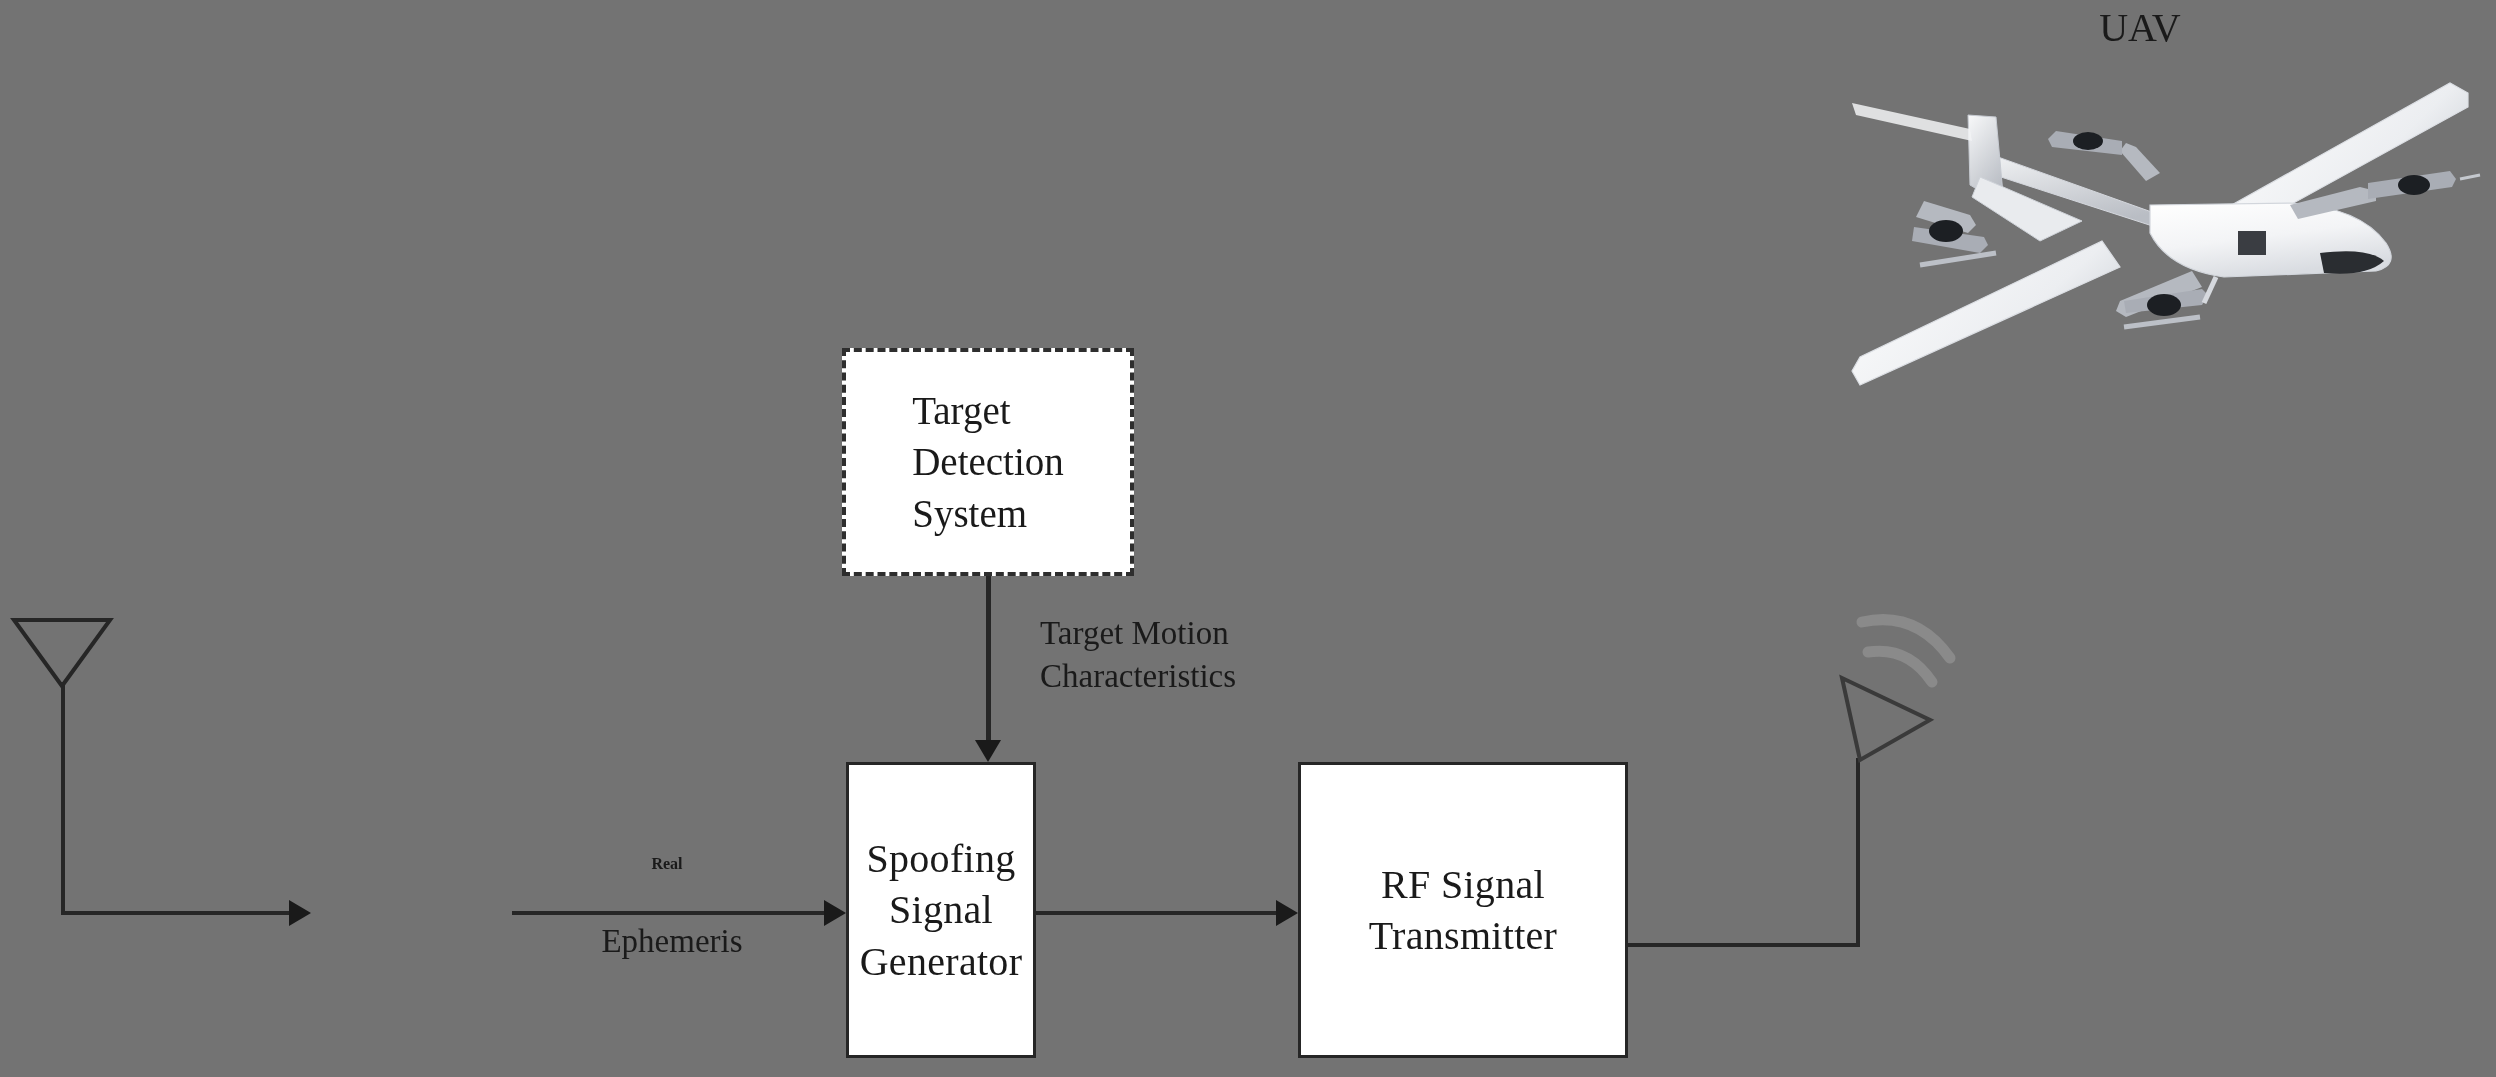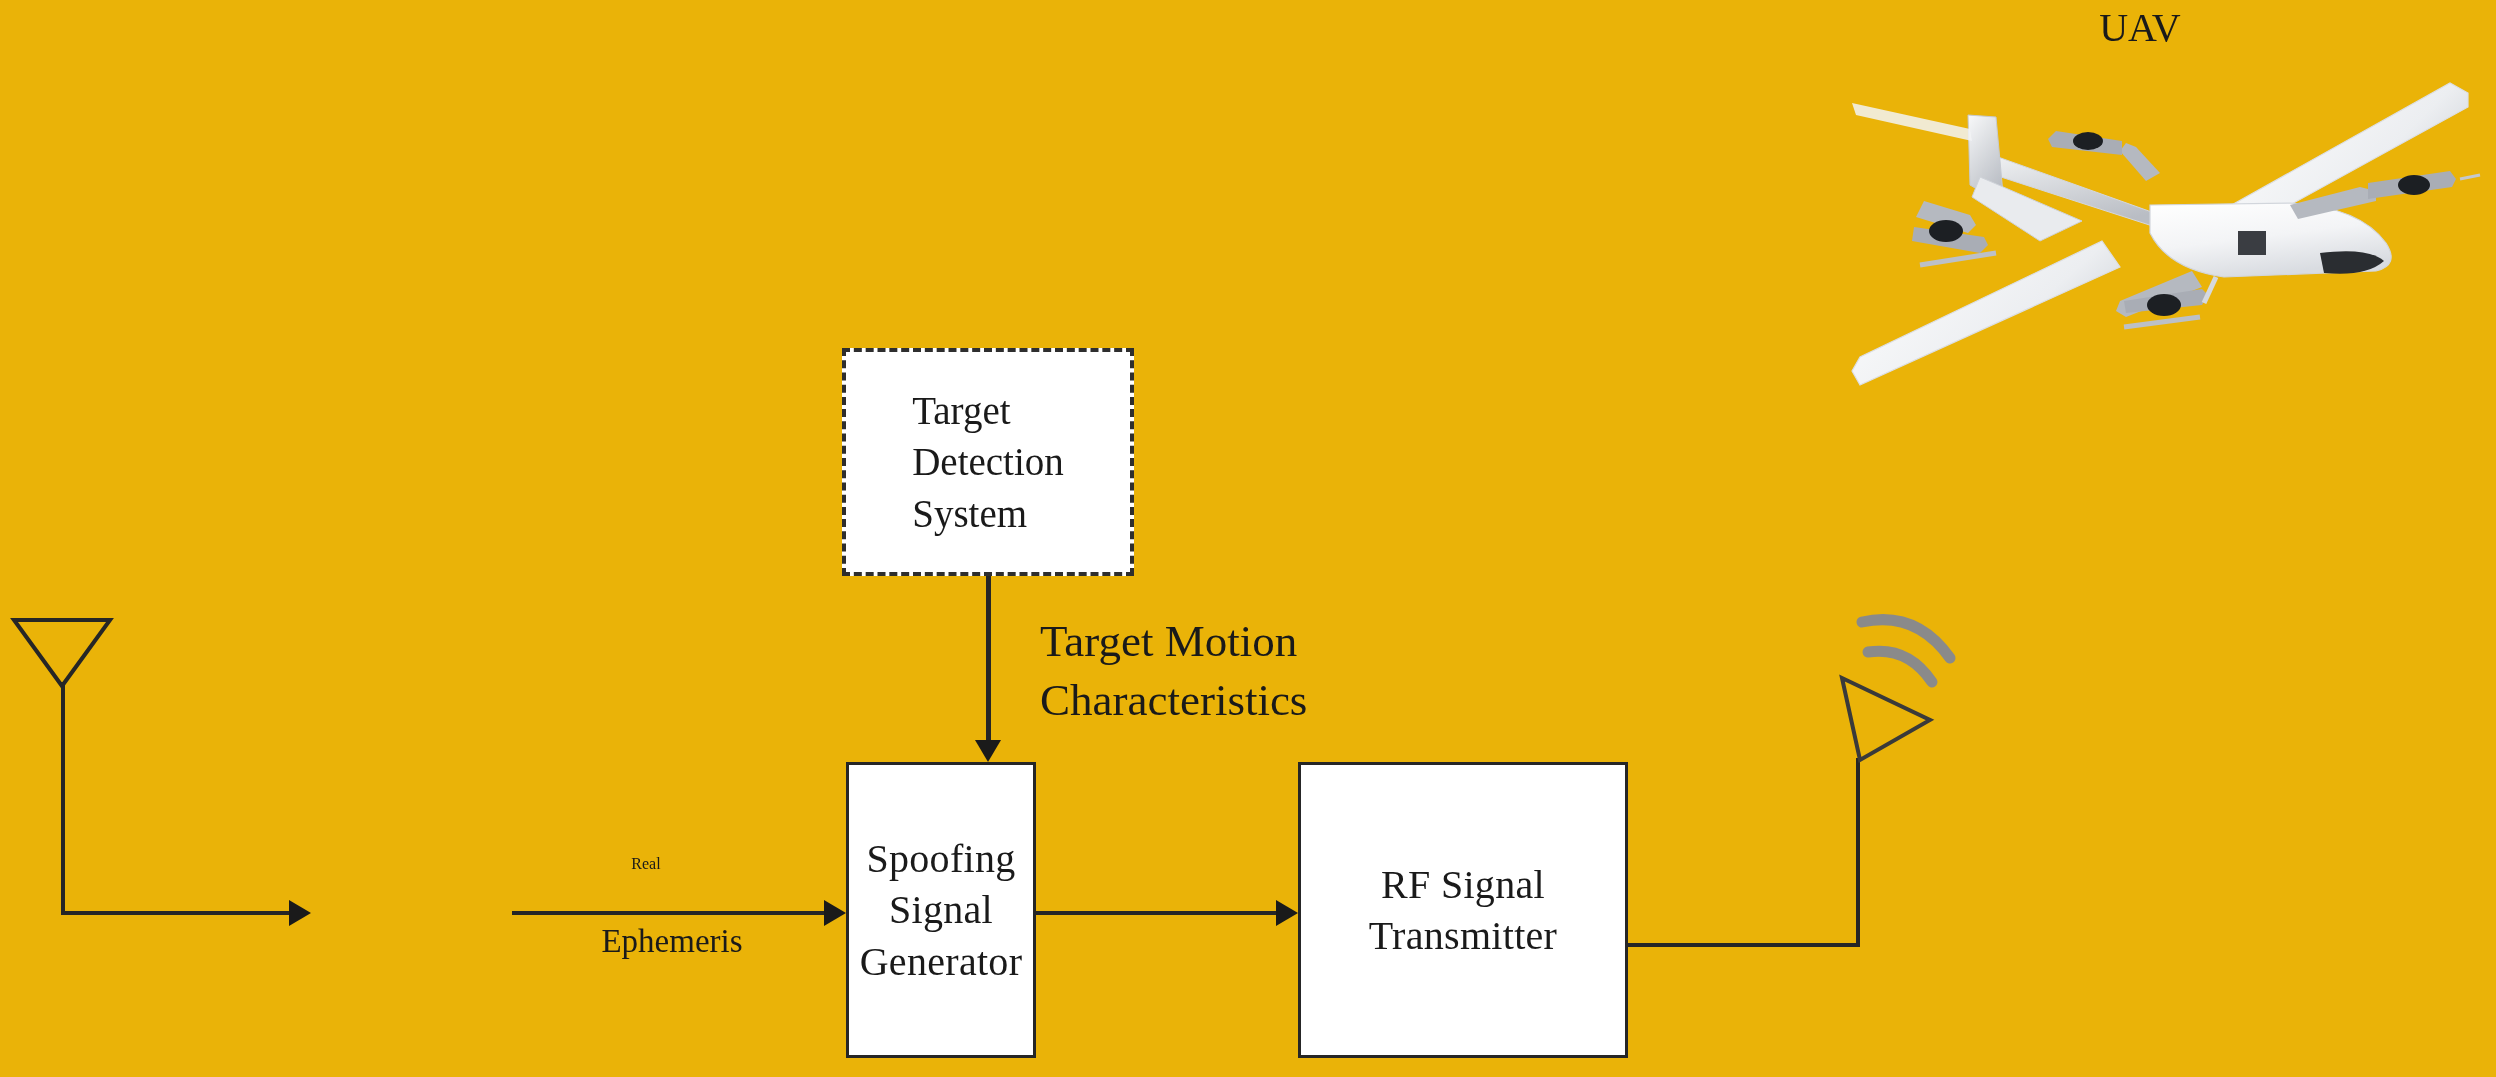--- a/index.html
+++ b/index.html
@@ -7,21 +7,21 @@
     padding: 0;
     background: #ffffff;
   }
   body {
     font-family: "Liberation Serif", "DejaVu Serif", serif;
   }
   #canvas {
     position: relative;
     width: 2496px;
     height: 1077px;
-    background: #eab308;
+    background: #737373;
     overflow: hidden;
   }
   .blk {
     position: absolute;
     box-sizing: border-box;
     border: 3px solid #262626;
     background: #ffffff;
     display: flex;
     align-items: center;
     justify-content: center;
@@ -77,21 +77,21 @@
     border-top: 22px solid #1a1a1a;
   }
   .edge-label {
     position: absolute;
     color: #1a1a1a;
     text-align: center;
     line-height: 1.3;
     white-space: pre-line;
   }
   #label-real-ephemeris { font-size: 33px; }
-  #label-target-motion { font-size: 45px; }
+  #label-target-motion { font-size: 33px; }
   .plain-text {
     position: absolute;
     color: #1a1a1a;
     font-size: 40px;
   }
   svg { display: block; overflow: visible; }
   .ant-svg { position: absolute; }
 </style>
 </head>
 <body>
@@ -167,21 +167,21 @@
     </svg>
   </div>
 
   <div class="vline" style="left:61px; top:682px; height:233px;"></div>
   <div class="hline" style="left:61px; top:911px; width:228px;"></div>
   <div class="arrow-right" style="left:289px; top:900px;"></div>
 
 
   <div class="hline" style="left:512px; top:911px; width:312px;"></div>
   <div class="arrow-right" style="left:824px; top:900px;"></div>
-  <div class="edge-label" id="label-real-ephemeris-top" style="left:561px; top:854px; width:170px;">Real</div>
+  <div class="edge-label" id="label-real-ephemeris-top" style="left:582px; top:854px; width:170px;font-weight:bold;">Real</div>
   <div class="edge-label" id="label-real-ephemeris" style="left:577px; top:920px; width:190px;text-align:center;">Ephemeris</div>
 
   <div class="blk" id="block-spoofing-signal-generator" style="left:846px; top:762px; width:190px; height:296px;">
     <div class="lbl">Spoofing
 Signal
 Generator</div>
   </div>
 
   <div class="blk" id="block-rf-signal-transmitter" style="left:1298px; top:762px; width:330px; height:296px;">
     <div class="lbl">RF Signal

